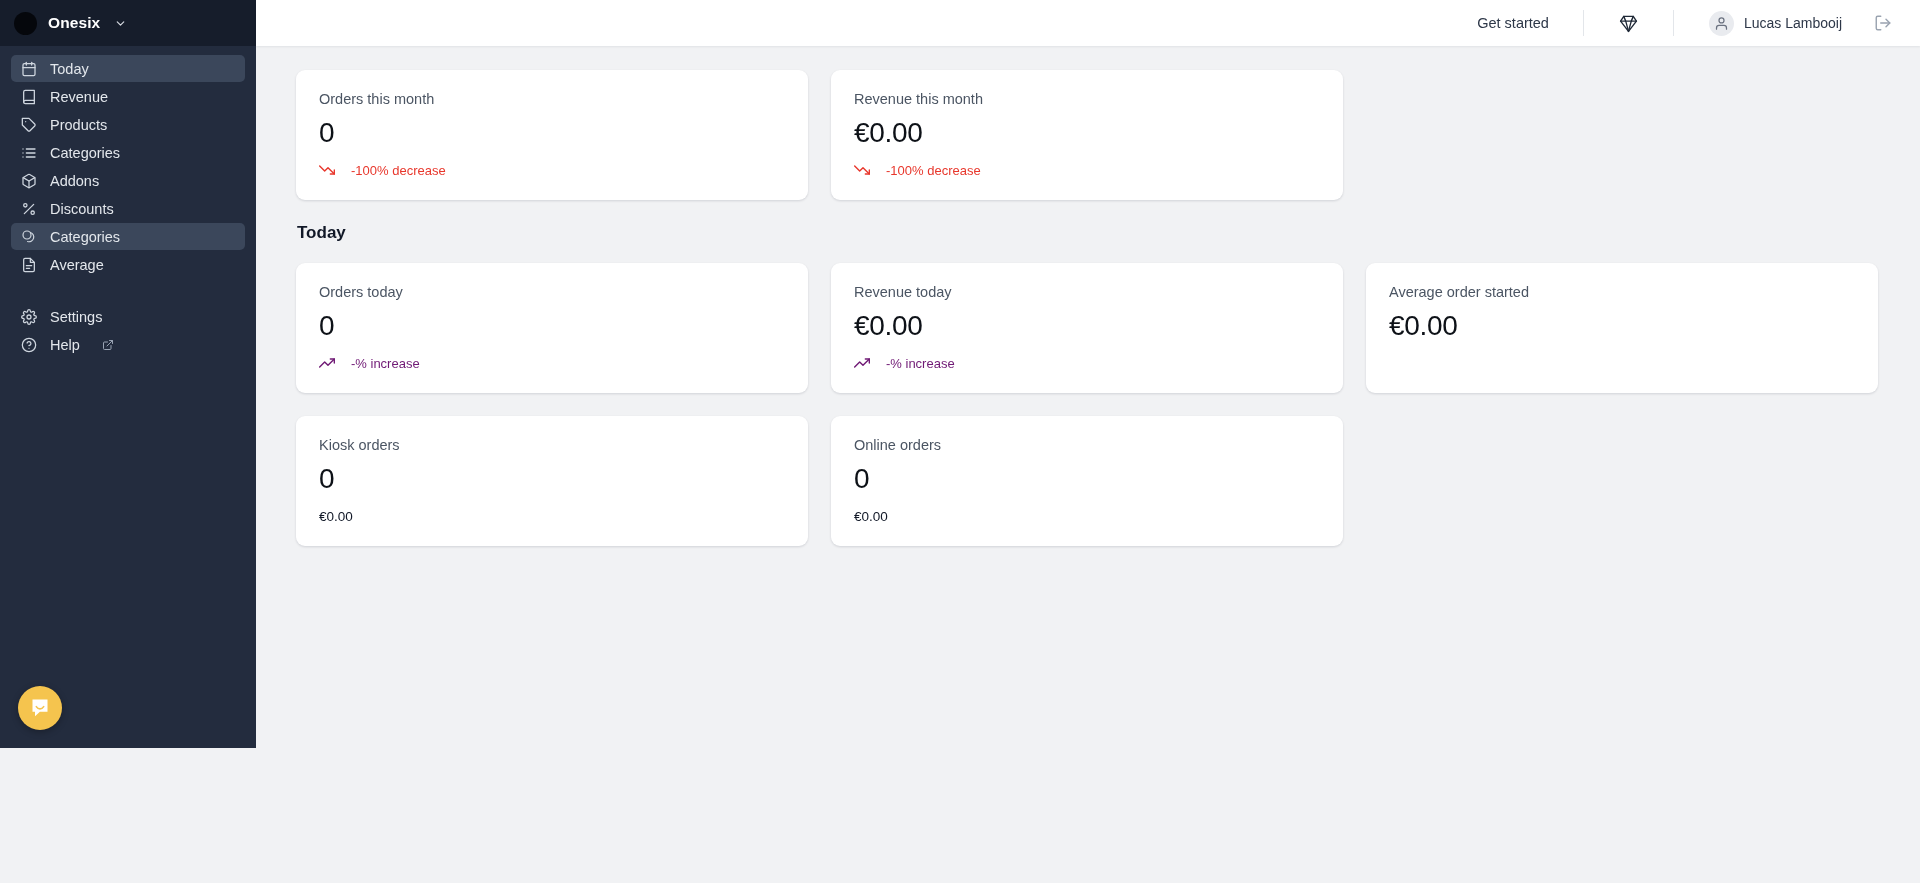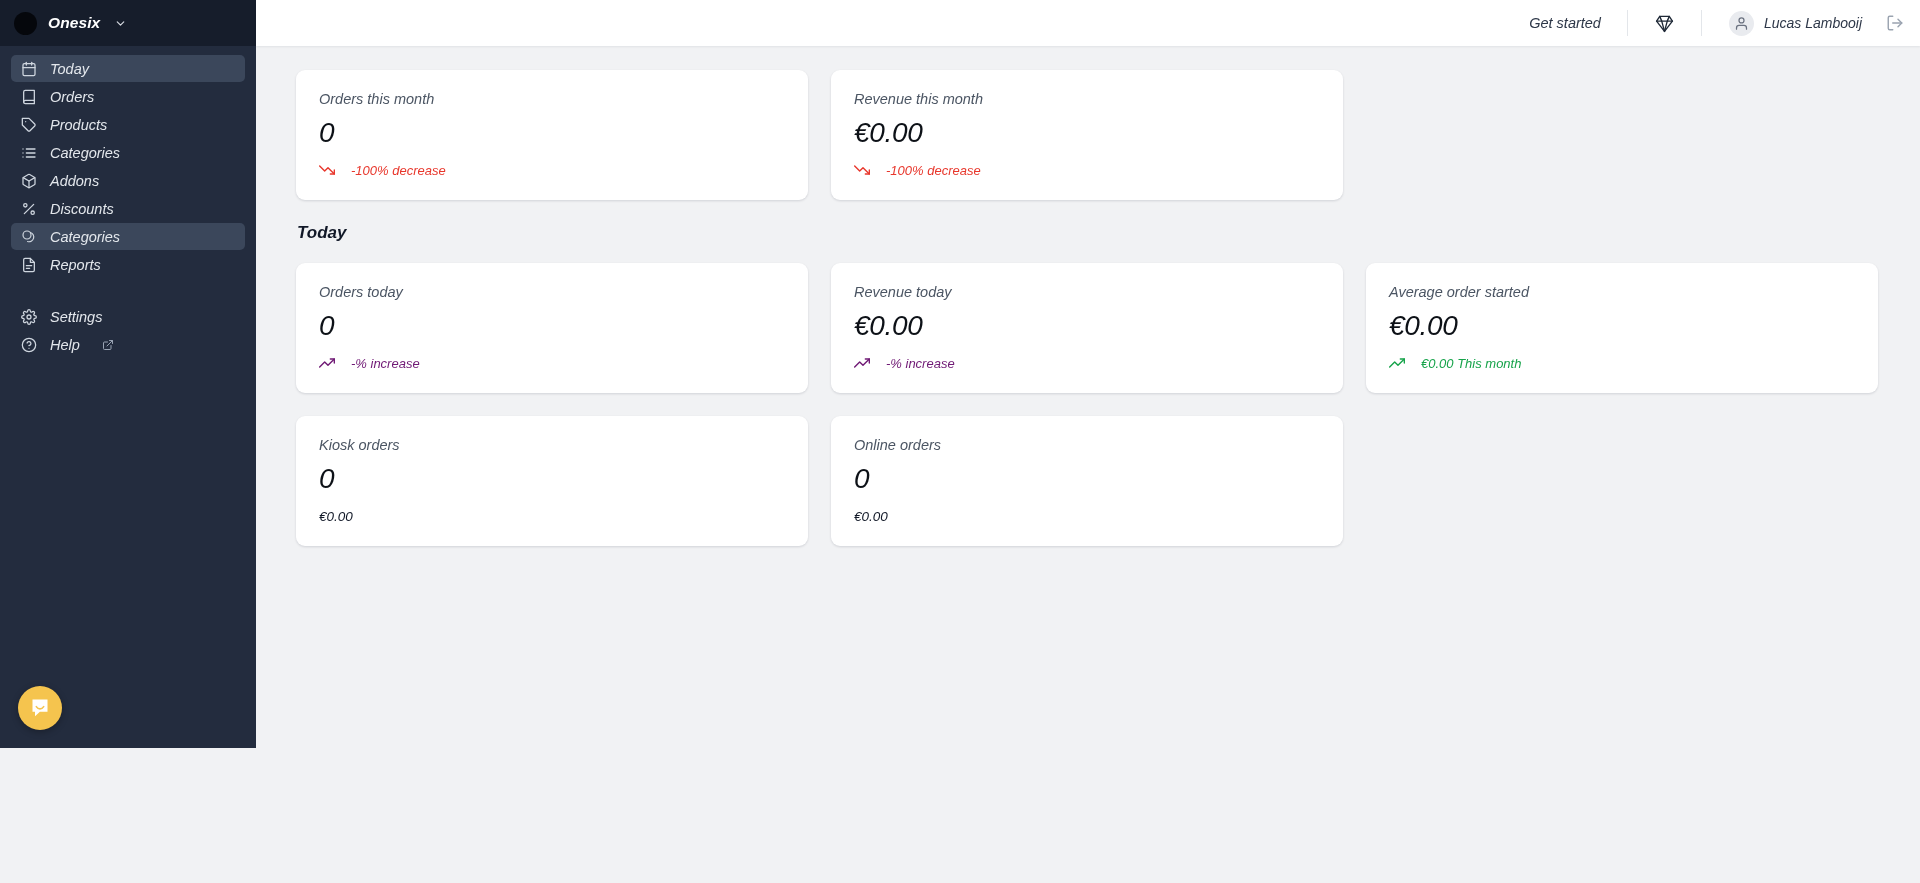--- a/index.html
+++ b/index.html
@@ -9,21 +9,20 @@
     height: 883px;
     overflow: hidden;
     font-family: "Liberation Sans", sans-serif;
     background: #f1f2f4;
   }
 
   .app {
     display: flex;
     width: 1920px;
     height: 748px;
-    font-style: italic;
   }
 
   
   .sidebar {
     width: 256px;
     flex: 0 0 256px;
     background: #232c3e;
     display: flex;
     flex-direction: column;
     position: relative;
@@ -118,22 +117,22 @@
     background: #f1f2f4;
   }
 
   .topbar {
     height: 46px;
     flex: 0 0 46px;
     background: #ffffff;
     display: flex;
     align-items: center;
     justify-content: flex-end;
-    padding-right: 16px;
-    gap: 8px;
+    padding-right: 28px;
+    gap: 16px;
     box-shadow: 0 1px 2px rgba(16,24,40,.07);
     position: relative;
     z-index: 3;
   }
   .get-started {
     font-size: 14.5px;
     color: #2d3748;
     padding: 0 18px;
     cursor: pointer;
   }
@@ -267,21 +266,21 @@
         <span>Today</span>
       </div>
 
       <div class="nav-item">
         <span class="nav-icon">
           <svg width="16" height="16" viewBox="0 0 24 24" fill="none" stroke="currentColor" stroke-width="1.9" stroke-linecap="round" stroke-linejoin="round">
               <path d="M4 19.5A2.5 2.5 0 0 1 6.5 17H20"></path>
               <path d="M6.5 2H20v20H6.5A2.5 2.5 0 0 1 4 19.5v-15A2.5 2.5 0 0 1 6.5 2z"></path>
             </svg>
         </span>
-        <span>Orders</span>
+        <span>Revenue</span>
       </div>
 
       <div class="nav-item">
         <span class="nav-icon">
           <svg width="16" height="16" viewBox="0 0 24 24" fill="none" stroke="currentColor" stroke-width="1.9" stroke-linecap="round" stroke-linejoin="round">
               <path d="M20.59 13.41l-7.17 7.17a2 2 0 0 1-2.83 0L2 12V2h10l8.59 8.59a2 2 0 0 1 0 2.82z"></path>
               <line x1="7" y1="7" x2="7.01" y2="7"></line>
             </svg>
         </span>
         <span>Products</span>
@@ -335,21 +334,21 @@
 
       <div class="nav-item">
         <span class="nav-icon">
           <svg width="16" height="16" viewBox="0 0 24 24" fill="none" stroke="currentColor" stroke-width="1.9" stroke-linecap="round" stroke-linejoin="round">
               <path d="M14 2H6a2 2 0 0 0-2 2v16a2 2 0 0 0 2 2h12a2 2 0 0 0 2-2V8z"></path>
               <polyline points="14 2 14 8 20 8"></polyline>
               <line x1="8" y1="13" x2="16" y2="13"></line>
               <line x1="8" y1="17" x2="13" y2="17"></line>
             </svg>
         </span>
-        <span>Reports</span>
+        <span>Average</span>
       </div>
 
       <div class="nav-gap"></div>
 
       <div class="nav-item">
         <span class="nav-icon">
           <svg width="16" height="16" viewBox="0 0 24 24" fill="none" stroke="currentColor" stroke-width="1.9" stroke-linecap="round" stroke-linejoin="round">
               <circle cx="12" cy="12" r="3"></circle>
               <path d="M19.4 15a1.65 1.65 0 0 0 .33 1.82l.06.06a2 2 0 1 1-2.83 2.83l-.06-.06a1.65 1.65 0 0 0-1.82-.33 1.65 1.65 0 0 0-1 1.51V21a2 2 0 0 1-4 0v-.09A1.65 1.65 0 0 0 9 19.4a1.65 1.65 0 0 0-1.82.33l-.06.06a2 2 0 1 1-2.83-2.83l.06-.06a1.65 1.65 0 0 0 .33-1.82 1.65 1.65 0 0 0-1.51-1H3a2 2 0 0 1 0-4h.09A1.65 1.65 0 0 0 4.6 9a1.65 1.65 0 0 0-.33-1.82l-.06-.06a2 2 0 1 1 2.83-2.83l.06.06A1.65 1.65 0 0 0 9 4.6a1.65 1.65 0 0 0 1-1.51V3a2 2 0 0 1 4 0v.09a1.65 1.65 0 0 0 1 1.51 1.65 1.65 0 0 0 1.82-.33l.06-.06a2 2 0 1 1 2.83 2.83l-.06.06a1.65 1.65 0 0 0-.33 1.82V9a1.65 1.65 0 0 0 1.51 1H21a2 2 0 0 1 0 4h-.09a1.65 1.65 0 0 0-1.51 1z"></path>
             </svg>
@@ -482,29 +481,20 @@
                   <polyline points="17 6 23 6 23 12"></polyline>
                 </svg>
             </span>
             <span>-% increase</span>
           </div>
         </div>
 
         <div class="card">
           <div class="card-label">Average order started</div>
           <div class="card-value">€0.00</div>
-          <div class="card-trend trend-up">
-            <span>
-              <svg width="16" height="16" viewBox="0 0 24 24" fill="none" stroke="currentColor" stroke-width="2.1" stroke-linecap="round" stroke-linejoin="round">
-                  <polyline points="1 18 8.5 10.5 13.5 15.5 23 6"></polyline>
-                  <polyline points="17 6 23 6 23 12"></polyline>
-                </svg>
-            </span>
-            <span>€0.00 This month</span>
-          </div>
         </div>
 
       </div>
 
       <div class="card-row">
 
         <div class="card">
           <div class="card-label">Kiosk orders</div>
           <div class="card-value">0</div>
           <div class="card-sub">€0.00</div>

